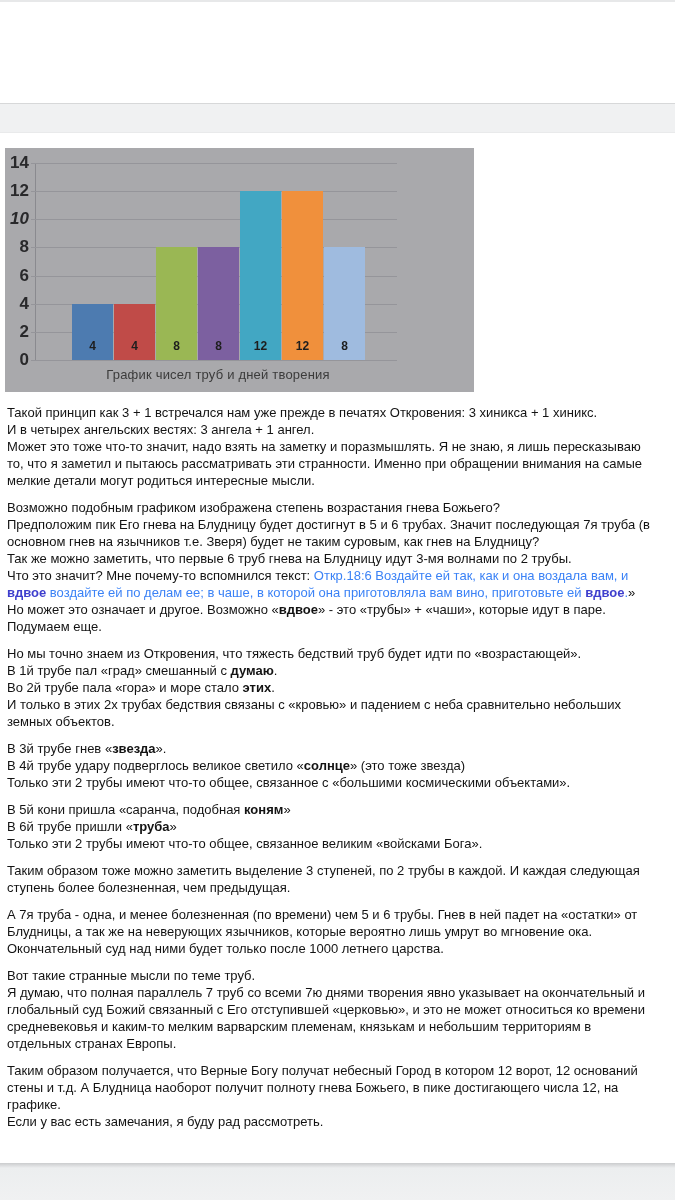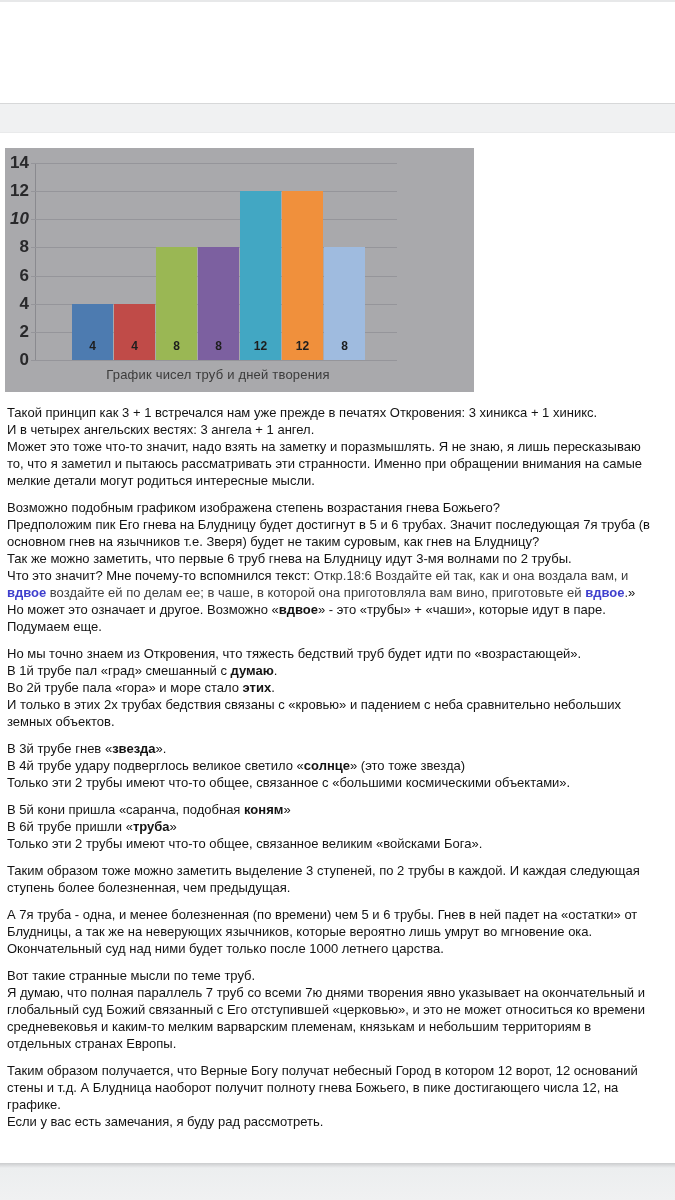--- a/index.html
+++ b/index.html
@@ -31,21 +31,21 @@
     font-size:13px;color:#3b3b3b;letter-spacing:.2px;
   }
   
   .post-body{
     position:absolute;left:7px;top:404px;width:740px;
     font-size:13px;line-height:17px;color:#131313;
   }
   .post-body p{margin:0 0 10px 0;white-space:pre-line}
   .seg-b{font-weight:bold}
   .seg-i{}
-  .seg-q{color:#404040}
+  .seg-q{color:#3b82f6}
   .seg-qb{color:#3e3ecd;font-weight:bold}
   
   .footer-band{
     position:absolute;top:1163px;left:0;width:675px;height:37px;
     background:linear-gradient(#cbccce 0px,#eceeef 5px,#f0f1f2 100%);
   }
 </style>
 </head>
 <body>
 

